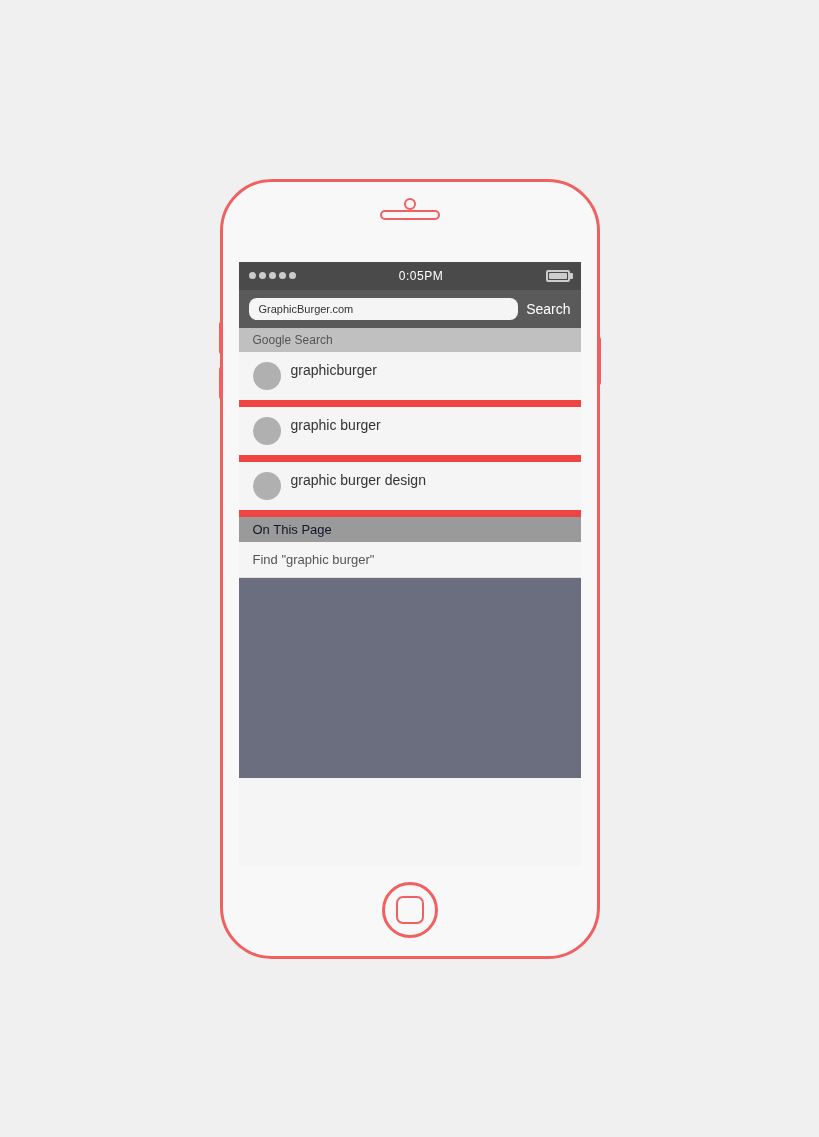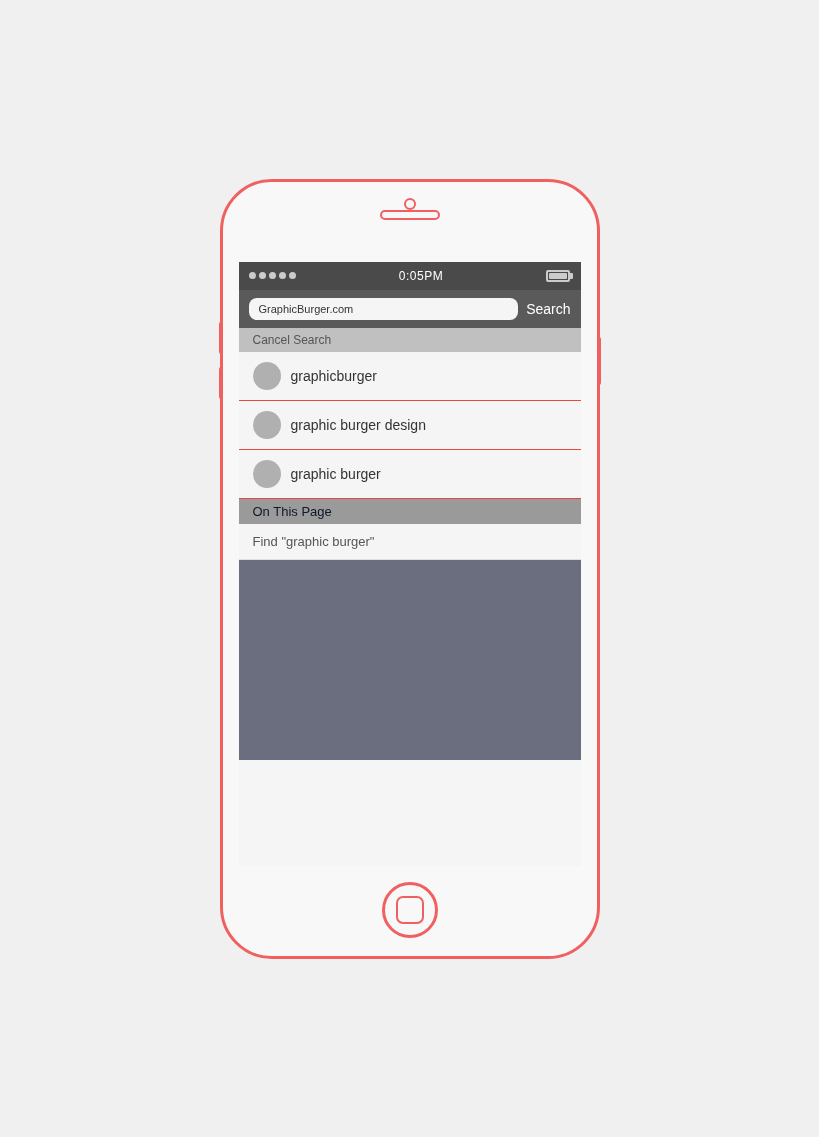--- a/index.html
+++ b/index.html
@@ -208,23 +208,23 @@
       font-size: 12px;
       color: #555;
       font-weight: 500;
     }
 
     
     .result-item {
       background: #f5f5f5;
       padding: 10px 14px;
       display: flex;
-      align-items: center;
+      align-items: flex-start;
       gap: 10px;
-      border-bottom: 1px solid #ef4444;
+      border-bottom: 7px solid #ef4444;
     }
 
     .result-icon {
       width: 28px;
       height: 28px;
       border-radius: 50%;
       background: #b0b0b0;
       flex-shrink: 0;
     }
 
@@ -287,33 +287,33 @@
         </div>
       </div>
 
       <div class="search-bar-area">
         <div class="search-input-box">
           <span>GraphicBurger.com</span>
         </div>
         <div class="cancel-btn">Search</div>
       </div>
 
-      <div class="section-header">Cancel Search</div>
+      <div class="section-header">Google Search</div>
 
       <div class="result-item">
         <div class="result-icon"></div>
         <span class="result-text">graphicburger</span>
       </div>
       <div class="result-item">
         <div class="result-icon"></div>
-        <span class="result-text">graphic burger design</span>
+        <span class="result-text">graphic burger</span>
       </div>
       <div class="result-item">
         <div class="result-icon"></div>
-        <span class="result-text">graphic burger</span>
+        <span class="result-text">graphic burger design</span>
       </div>
 
       <div class="on-this-page-header">On This Page</div>
 
       <div class="find-item">Find "graphic burger"</div>
 
       <div class="dark-area"></div>
 
     </div>
 

